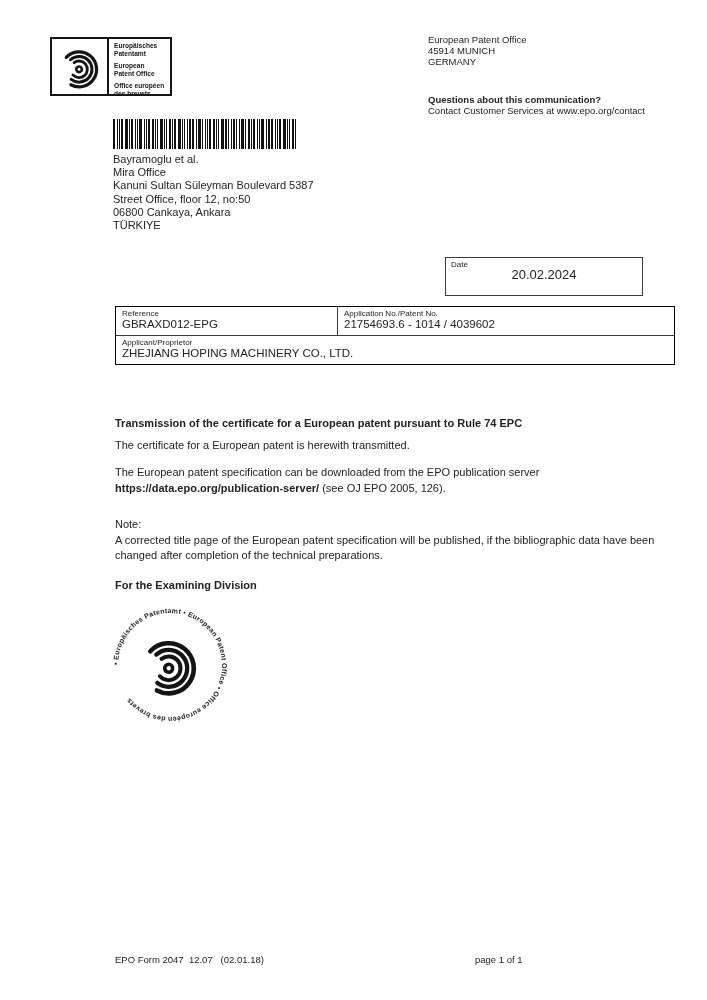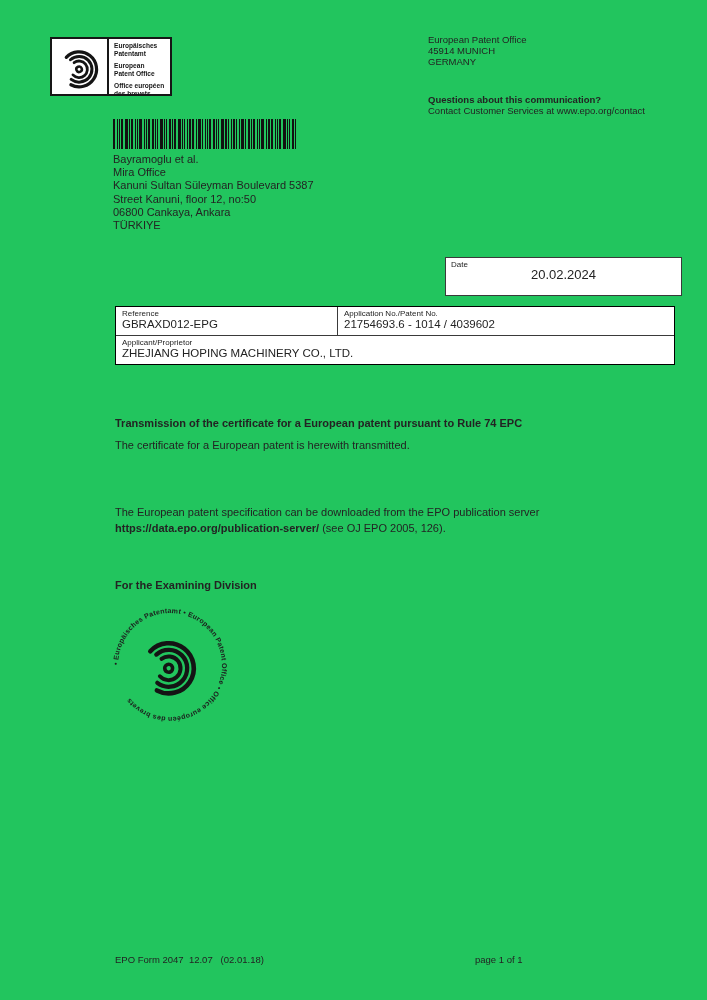--- a/index.html
+++ b/index.html
@@ -1,18 +1,18 @@
 <!DOCTYPE html>
 <html><head>
 <meta charset="utf-8">
 <style>
   html,body{margin:0;padding:0;background:#e8e8e8;}
   .page{
     position:relative;width:707px;height:1000px;margin:0 auto;
-    background:#22c55e;color:#232323;
+    background:#ffffff;color:#232323;
     font-family:"Liberation Sans", sans-serif;
     overflow:hidden;
   }
   .abs{position:absolute;}
 
   
   .logo-box{
     left:50px;top:37px;width:122px;height:59px;
     border:2px solid #161616;display:flex;box-sizing:border-box;background:#fff;
   }
@@ -27,21 +27,21 @@
   .contact{left:428px;top:94px;font-size:9.5px;line-height:11px;}
   .contact .q{font-weight:bold;}
 
   
   .barcode{left:113px;top:119px;width:184px;height:30px;}
   .recipient{left:113px;top:153px;font-size:11px;line-height:13.2px;}
   .recipient span{display:block;}
 
   
   .date-box{
-    left:445px;top:257px;width:237px;height:39px;
+    left:445px;top:257px;width:198px;height:39px;
     border:1px solid #3a3a3a;box-sizing:border-box;background:#fff;
   }
   .date-box .lbl{position:absolute;left:5px;top:2px;font-size:8px;}
   .date-box .val{position:absolute;left:0;right:0;top:9px;text-align:center;font-size:13px;}
 
   
   .ref-table{
     left:115px;top:306px;width:560px;
     border:1px solid #000000;box-sizing:border-box;background:#fff;
   }
@@ -49,21 +49,21 @@
   .ref-row:last-child{border-bottom:none;}
   .ref-cell{padding:2px 6px 4px 6px;box-sizing:border-box;}
   .ref-cell.c1{width:222px;border-right:1px solid #3a3a3a;}
   .ref-cell.c2{flex:1;}
   .ref-cell .lbl{font-size:8px;line-height:9px;}
   .ref-cell .val{font-size:11.5px;line-height:13px;white-space:nowrap;}
 
   
   .body-title{left:115px;top:417px;width:558px;font-size:11px;font-weight:bold;}
   .para1{left:115px;top:439px;width:558px;font-size:11px;}
-  .para2{left:115px;top:465px;width:558px;font-size:11px;line-height:15.5px;margin-top:40px;}
+  .para2{left:115px;top:465px;width:558px;font-size:11px;line-height:15.5px;}
   .para2 .b{font-weight:bold;}
   .note{left:115px;top:517px;width:556px;font-size:11px;line-height:15.5px;}
   .signoff{left:115px;top:579px;font-size:11px;font-weight:bold;}
 
   
   .seal{left:108px;top:603px;width:124px;height:124px;}
   .seal text{font-family:"Liberation Sans", sans-serif;font-size:7px;font-weight:bold;letter-spacing:0.25px;fill:#1c1c1c;}
 
   
   .footer-left{left:115px;top:954px;font-size:9.5px;white-space:pre;}
@@ -183,21 +183,21 @@
       <rect x="174" y="0" width="1" height="30" fill="#111"></rect>
       <rect x="176" y="0" width="1" height="30" fill="#111"></rect>
       <rect x="179" y="0" width="2" height="30" fill="#111"></rect>
       <rect x="182" y="0" width="1" height="30" fill="#111"></rect>
     </svg>
 
   <div class="abs recipient">
     <span>Bayramoglu et al.</span>
     <span>Mira Office</span>
     <span>Kanuni Sultan Süleyman Boulevard 5387</span>
-    <span>Street Kanuni, floor 12, no:50</span>
+    <span>Street Office, floor 12, no:50</span>
     <span>06800 Cankaya, Ankara</span>
     <span>TÜRKIYE</span>
   </div>
 
   <div class="abs date-box">
     <span class="lbl">Date</span>
     <span class="val">20.02.2024</span>
   </div>
 
   <div class="abs ref-table">
@@ -217,20 +217,24 @@
         <div class="val">ZHEJIANG HOPING MACHINERY CO., LTD.</div>
       </div>
     </div>
   </div>
 
   <div class="abs body-title">Transmission of the certificate for a European patent pursuant to Rule 74 EPC</div>
   <div class="abs para1">The certificate for a European patent is herewith transmitted.</div>
   <div class="abs para2">
     <span style="display:block">The European patent specification can be downloaded from the EPO publication server</span>
     <span style="display:block"><span class="b">https://data.epo.org/publication-server/</span><span> (see OJ EPO 2005, 126).</span></span>
+  </div>
+  <div class="abs note">
+    <span style="display:block">Note:</span>
+    <span>A corrected title page of the European patent specification will be published, if the bibliographic data have been changed after completion of the technical preparations.</span>
   </div>
   <div class="abs signoff">For the Examining Division</div>
 
   <svg class="abs seal" viewBox="0 0 124 124">
     <defs>
       <path id="seal-ring" d="M 10 62 A 52 52 0 1 1 114 62 A 52 52 0 1 1 10 62"></path>
     </defs>
     <text><textPath href="#seal-ring" startOffset="0">• Europäisches Patentamt • European Patent Office • Office européen des brevets </textPath></text>
     <use href="#epo-swirl" x="29" y="29" width="66" height="66"></use>
   </svg>

